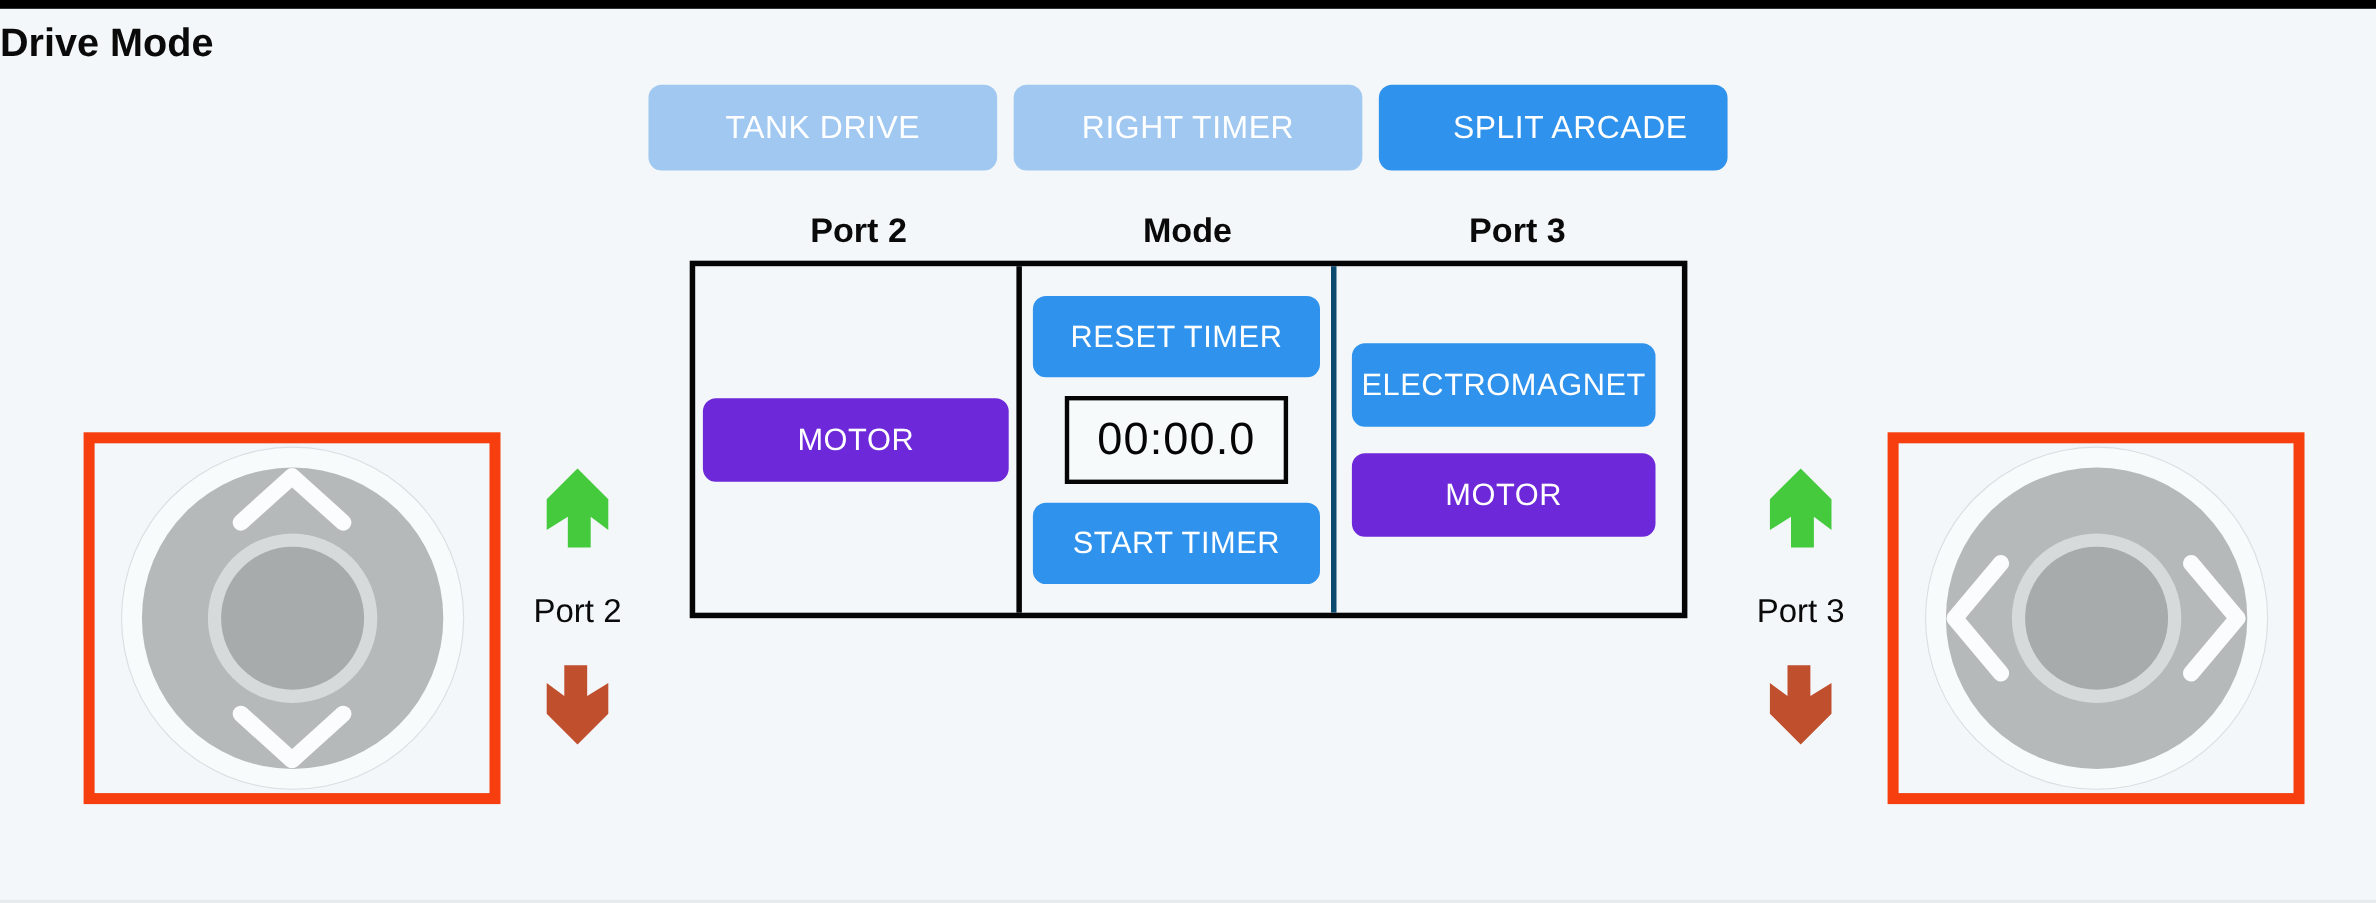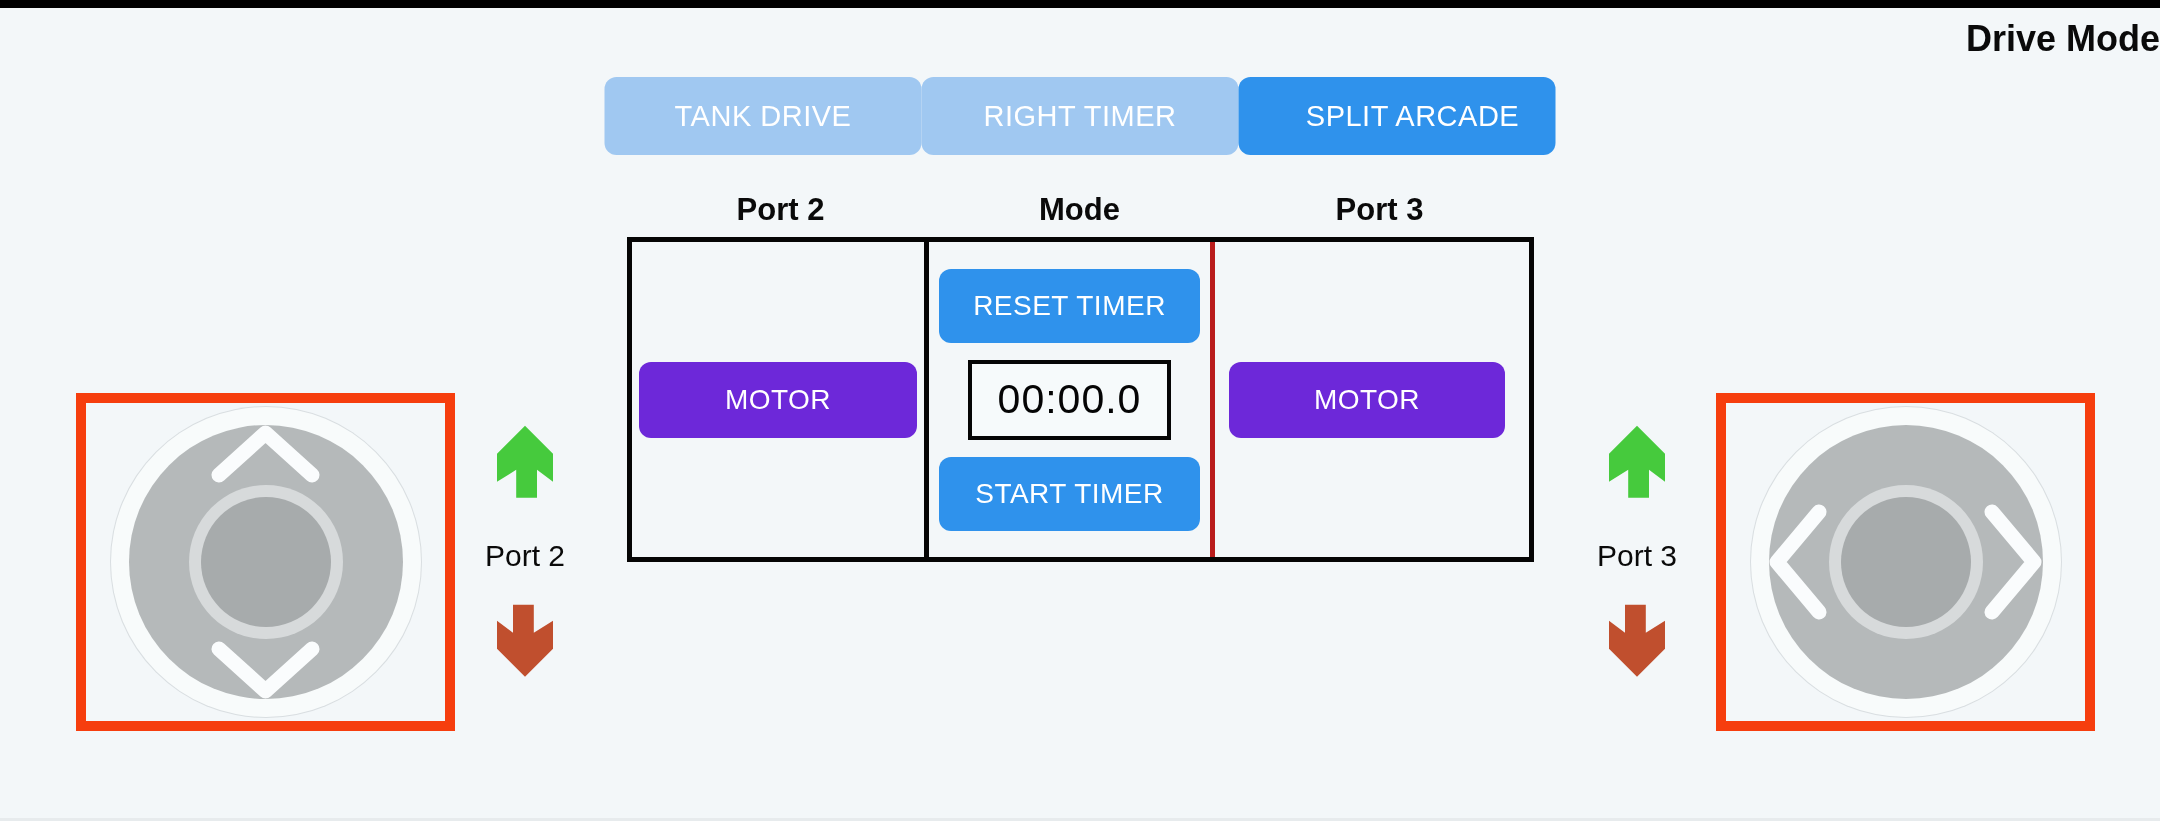--- a/index.html
+++ b/index.html
@@ -16,28 +16,28 @@
     position: absolute; left: 0; top: 0; width: 2160px; height: 8px;
     background: #000;
   }
   .bottom-hairline {
     position: absolute; left: 0; top: 818px; width: 2160px; height: 3px;
     background: #E7EBED;
   }
 
   .title {
     position: absolute; left: 0; top: 18px; width: 2160px;
-    text-align: right; font-size: 36px; font-weight: bold; color: #0A0A0A;
+    text-align: left; font-size: 36px; font-weight: bold; color: #0A0A0A;
     letter-spacing: 0px; line-height: 42px;
   }
 
   
   .modes {
     position: absolute; top: 77px; left: 50%; transform: translateX(-50%);
-    display: flex; 
+    display: flex; gap: 15px;
   }
   .mode-btn {
     width: 317px; height: 78px; border: none; border-radius: 12px;
     background: #A0C8F1; color: #FFFFFF; font-size: 29px;
     font-family: "Liberation Sans", sans-serif; letter-spacing: 0.5px;
     cursor: pointer;
   }
   .mode-btn.active { background: #2F92EC; padding-left: 31px; }
 
   
@@ -54,21 +54,21 @@
   
   .ctable {
     position: absolute; left: 627px; top: 237px; width: 907px; height: 325px;
     border: 5px solid #050505; display: flex;
   }
   .ccol {
     display: flex; flex-direction: column; align-items: center;
     justify-content: center; gap: 24px;
   }
   .ccol-1 { width: 297px; border-right: 5px solid #050505; }
-  .ccol-2 { width: 286px; border-right: 5px solid #b91c1c; gap: 17px; }
+  .ccol-2 { width: 286px; border-right: 5px solid #0c4a6e; gap: 17px; }
   .ccol-3 { width: 304px; }
   .cbtn {
     border: none; border-radius: 12px; background: #6d28d9; color: #FFFFFF;
     font-size: 28px; font-family: "Liberation Sans", sans-serif;
     letter-spacing: 0.5px; cursor: pointer;
   }
   .cbtn.active { background: #2F92EC; }
   .ccol-1 .cbtn { width: 278px; height: 76px; }
   .ccol-2 .cbtn { width: 261px; height: 74px; }
   .ccol-3 .cbtn { width: 276px; height: 76px; }
@@ -142,20 +142,21 @@
   <div class="ctable">
     <div class="ccol ccol-1">
       <button class="cbtn">MOTOR</button>
     </div>
     <div class="ccol ccol-2">
       <button class="cbtn active">RESET TIMER</button>
       <div class="timer-display">00:00.0</div>
       <button class="cbtn active">START TIMER</button>
     </div>
     <div class="ccol ccol-3">
+      <button class="cbtn active">ELECTROMAGNET</button>
       <button class="cbtn">MOTOR</button>
     </div>
   </div>
 
   <div class="indicator indicator-left">
     <svg class="arrow-svg" viewBox="0 0 100 110">
       <polygon points="50,6 85,41 85,76 65,61 65,96 39,96 39,61 15,76 15,41" fill="#46CA3D"></polygon>
     </svg>
     <div class="port-label">Port 2</div>
     <svg class="arrow-svg" viewBox="0 0 100 110">

